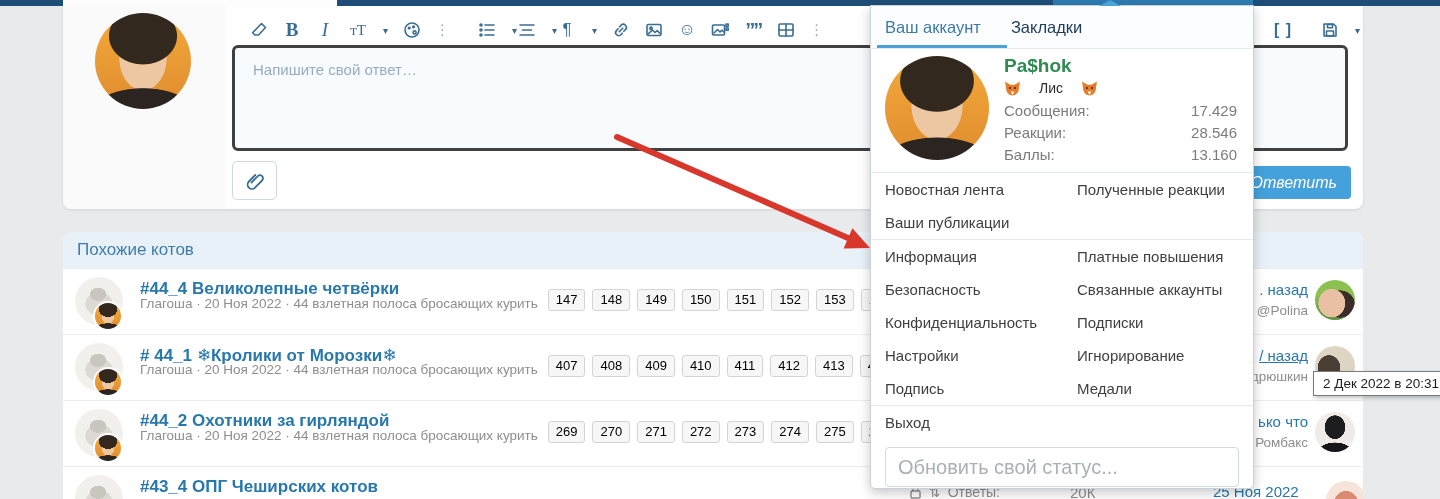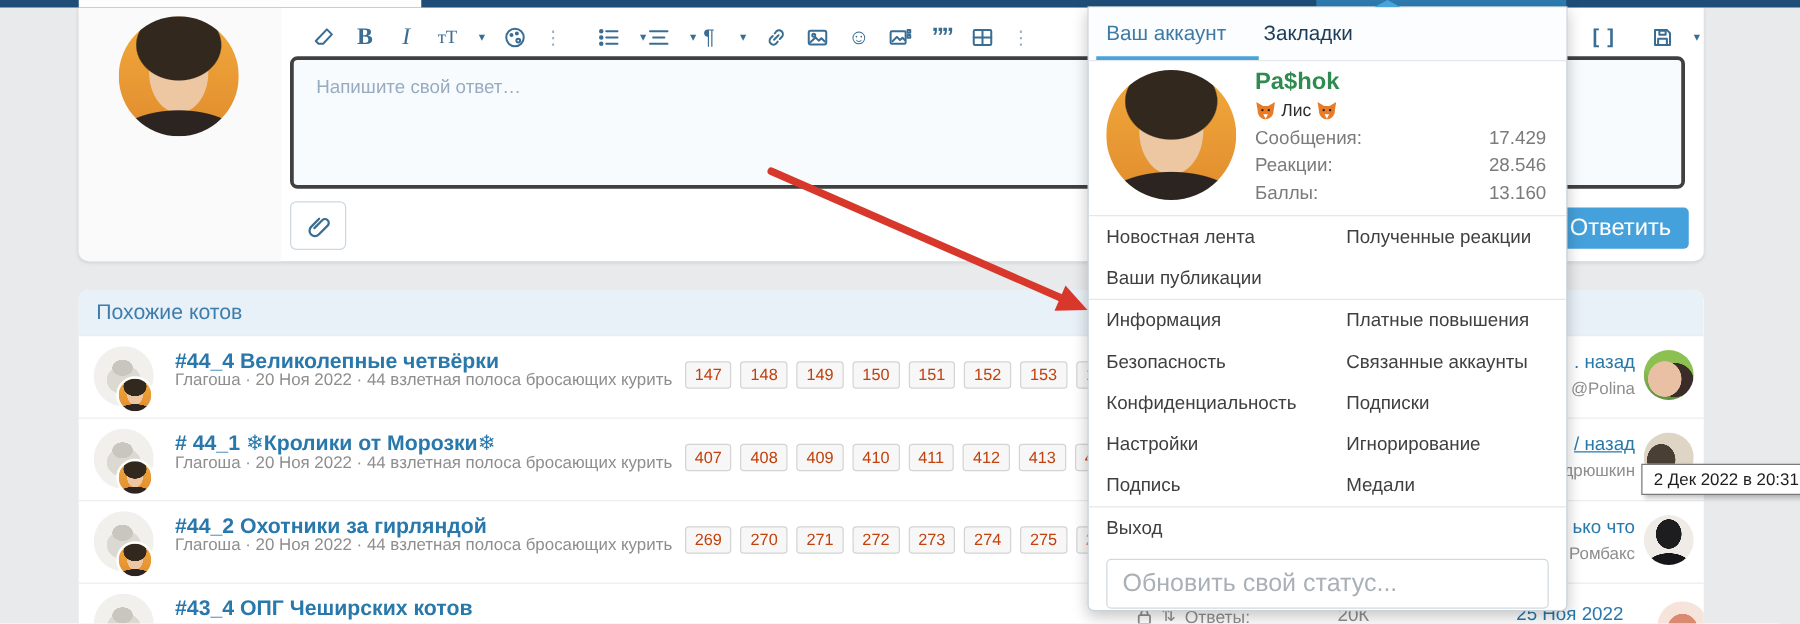--- a/index.html
+++ b/index.html
@@ -37,38 +37,38 @@
   .toolbar-right{position:absolute;left:1210px;top:8px;height:32px;display:flex;align-items:center;color:#3a6d93;}
   .tb-src{font-size:16px;font-weight:bold;letter-spacing:1px;}
   .editor-box{position:absolute;left:169px;top:39px;width:1116px;height:106px;background:#f7fbfe;
               border:3px solid #404040;border-radius:6px;box-sizing:border-box;cursor:text;}
   .editor-ph{position:absolute;left:18px;top:13px;font-size:15px;color:#98abc0;}
   .attach-btn{position:absolute;left:169px;top:155px;width:45px;height:39px;background:#fff;
               border:1px solid #ccd9e2;border-radius:5px;box-sizing:border-box;display:flex;
               align-items:center;justify-content:center;cursor:pointer;}
   .attach-btn svg{stroke:#3a6d93;fill:none;stroke-width:1.8;stroke-linecap:round;}
   .reply-btn{position:absolute;right:12px;top:160px;height:33px;background:#45a1db;border-radius:4px;
-             color:#fff;font-size:19px;display:flex;align-items:center;padding:0 14px;gap:8px;cursor:pointer;}
+             color:#fff;font-size:16px;display:flex;align-items:center;padding:0 14px;gap:8px;cursor:pointer;font-style:italic;}
   
   .topics-card{position:absolute;left:63px;top:232px;width:1300px;height:267px;background:#fff;
                border-radius:8px 8px 0 0;overflow:hidden;z-index:2;}
   .topics-head{height:36px;line-height:36px;background:#e9f1f8;color:#3e7dab;font-size:17px;padding-left:14px;}
   .trow{position:relative;height:65px;border-top:1px solid #ededed;}
   .trow:first-of-type{border-top:none;}
   .t-bigav{position:absolute;left:12px;top:8px;width:48px;height:48px;border-radius:50%;
      background:
        radial-gradient(ellipse 28% 22% at 48% 36%, #c9c6c0 0 60%, rgba(0,0,0,0) 62%),
        radial-gradient(ellipse 40% 34% at 50% 56%, #dcd9d3 0 70%, rgba(0,0,0,0) 72%),
        #f1f0ed;}
   .t-smav{position:absolute;left:32px;top:34px;width:26px;height:26px;box-shadow:0 0 0 2px #fff;}
   .t-title{position:absolute;left:77px;top:10px;font-size:17px;font-weight:bold;color:#2878ab;cursor:pointer;white-space:nowrap;}
   .t-meta{position:absolute;left:77px;top:20px;display:flex;align-items:flex-end;font-size:13.5px;color:#8e8e8e;white-space:nowrap;}
   .chips{display:flex;margin-left:10px;gap:7px;}
   .chip{height:20px;line-height:20px;padding:0 7px;border:1px solid #d4d4d4;background:#f7f7f7;
-        border-radius:3px;font-size:13px;color:#c2410c;cursor:pointer;}
+        border-radius:3px;font-size:13px;color:#000000;cursor:pointer;}
   .lastblk{position:absolute;right:55px;top:12px;text-align:right;}
   .lastblk .l1{font-size:15px;color:#2878ab;cursor:pointer;}
   .lastblk .l1.u{text-decoration:underline;}
   .lastblk .l2{font-size:13.5px;color:#8e8e8e;margin-top:5px;}
   .lastav{position:absolute;right:8px;top:11px;width:40px;height:40px;border-radius:50%;}
   .av-polina{background:
      radial-gradient(ellipse 34% 36% at 42% 58%, #e9c0a4 0 97%, rgba(0,0,0,0) 100%),
      radial-gradient(ellipse 46% 42% at 62% 60%, #3a2c28 0 80%, rgba(0,0,0,0) 82%),
      linear-gradient(180deg,#8cc152 38%, #5e8f3e);}
   .av-dryu{background:radial-gradient(ellipse 40% 45% at 35% 55%, #4a3f35 0 70%, rgba(0,0,0,0) 72%), #ded5c4;}
@@ -88,21 +88,21 @@
             border:1px solid #c9d2d9;border-radius:0 0 5px 5px;box-sizing:border-box;
             box-shadow:0 4px 12px rgba(0,0,0,.22);z-index:20;}
   .dd-tabs{position:relative;height:42px;display:flex;align-items:center;gap:30px;padding-left:14px;
            background:#fcfdfe;border-bottom:1px solid #e2e8ec;}
   .dd-tab1{font-size:16.5px;color:#3d7ba6;cursor:pointer;}
   .dd-tab2{font-size:16.5px;color:#1c3c58;cursor:pointer;}
   .dd-underline{position:absolute;left:6px;bottom:0;width:130px;height:3px;background:#4aa2da;}
   .dd-user{position:relative;height:123px;border-bottom:1px solid #e2e8ec;}
   .dd-av{position:absolute;left:14px;top:7px;width:104px;height:104px;}
   .dd-name{position:absolute;left:133px;top:6px;font-size:19px;font-weight:bold;color:#2f8b4f;cursor:pointer;}
-  .dd-title{position:absolute;left:133px;top:31px;font-size:14px;color:#2c2c2c;display:flex;align-items:center;gap:4px;}
+  .dd-title{position:absolute;left:133px;top:31px;font-size:14px;color:#2c2c2c;display:flex;align-items:center;gap:18px;}
   .dd-stats{position:absolute;left:133px;top:53px;width:233px;}
   .dd-srow{display:flex;justify-content:space-between;height:22px;font-size:15px;color:#7b7b7b;}
   .menu-group{border-bottom:1px solid #e7e7e7;display:flex;}
   .menu-group:last-of-type{border-bottom:none;}
   .mcol{width:192px;padding-left:14px;box-sizing:border-box;}
   .mcol2{flex:1;}
   .mitem{height:33px;line-height:33px;font-size:15px;color:#3f3f3f;cursor:pointer;white-space:nowrap;}
   .dd-status{padding:8px 14px 0;}
   .dd-status input{width:100%;height:40px;box-sizing:border-box;border:1px solid #d2d9de;border-radius:4px;
                    font-size:20px;padding:0 12px;color:#444;outline:none;

